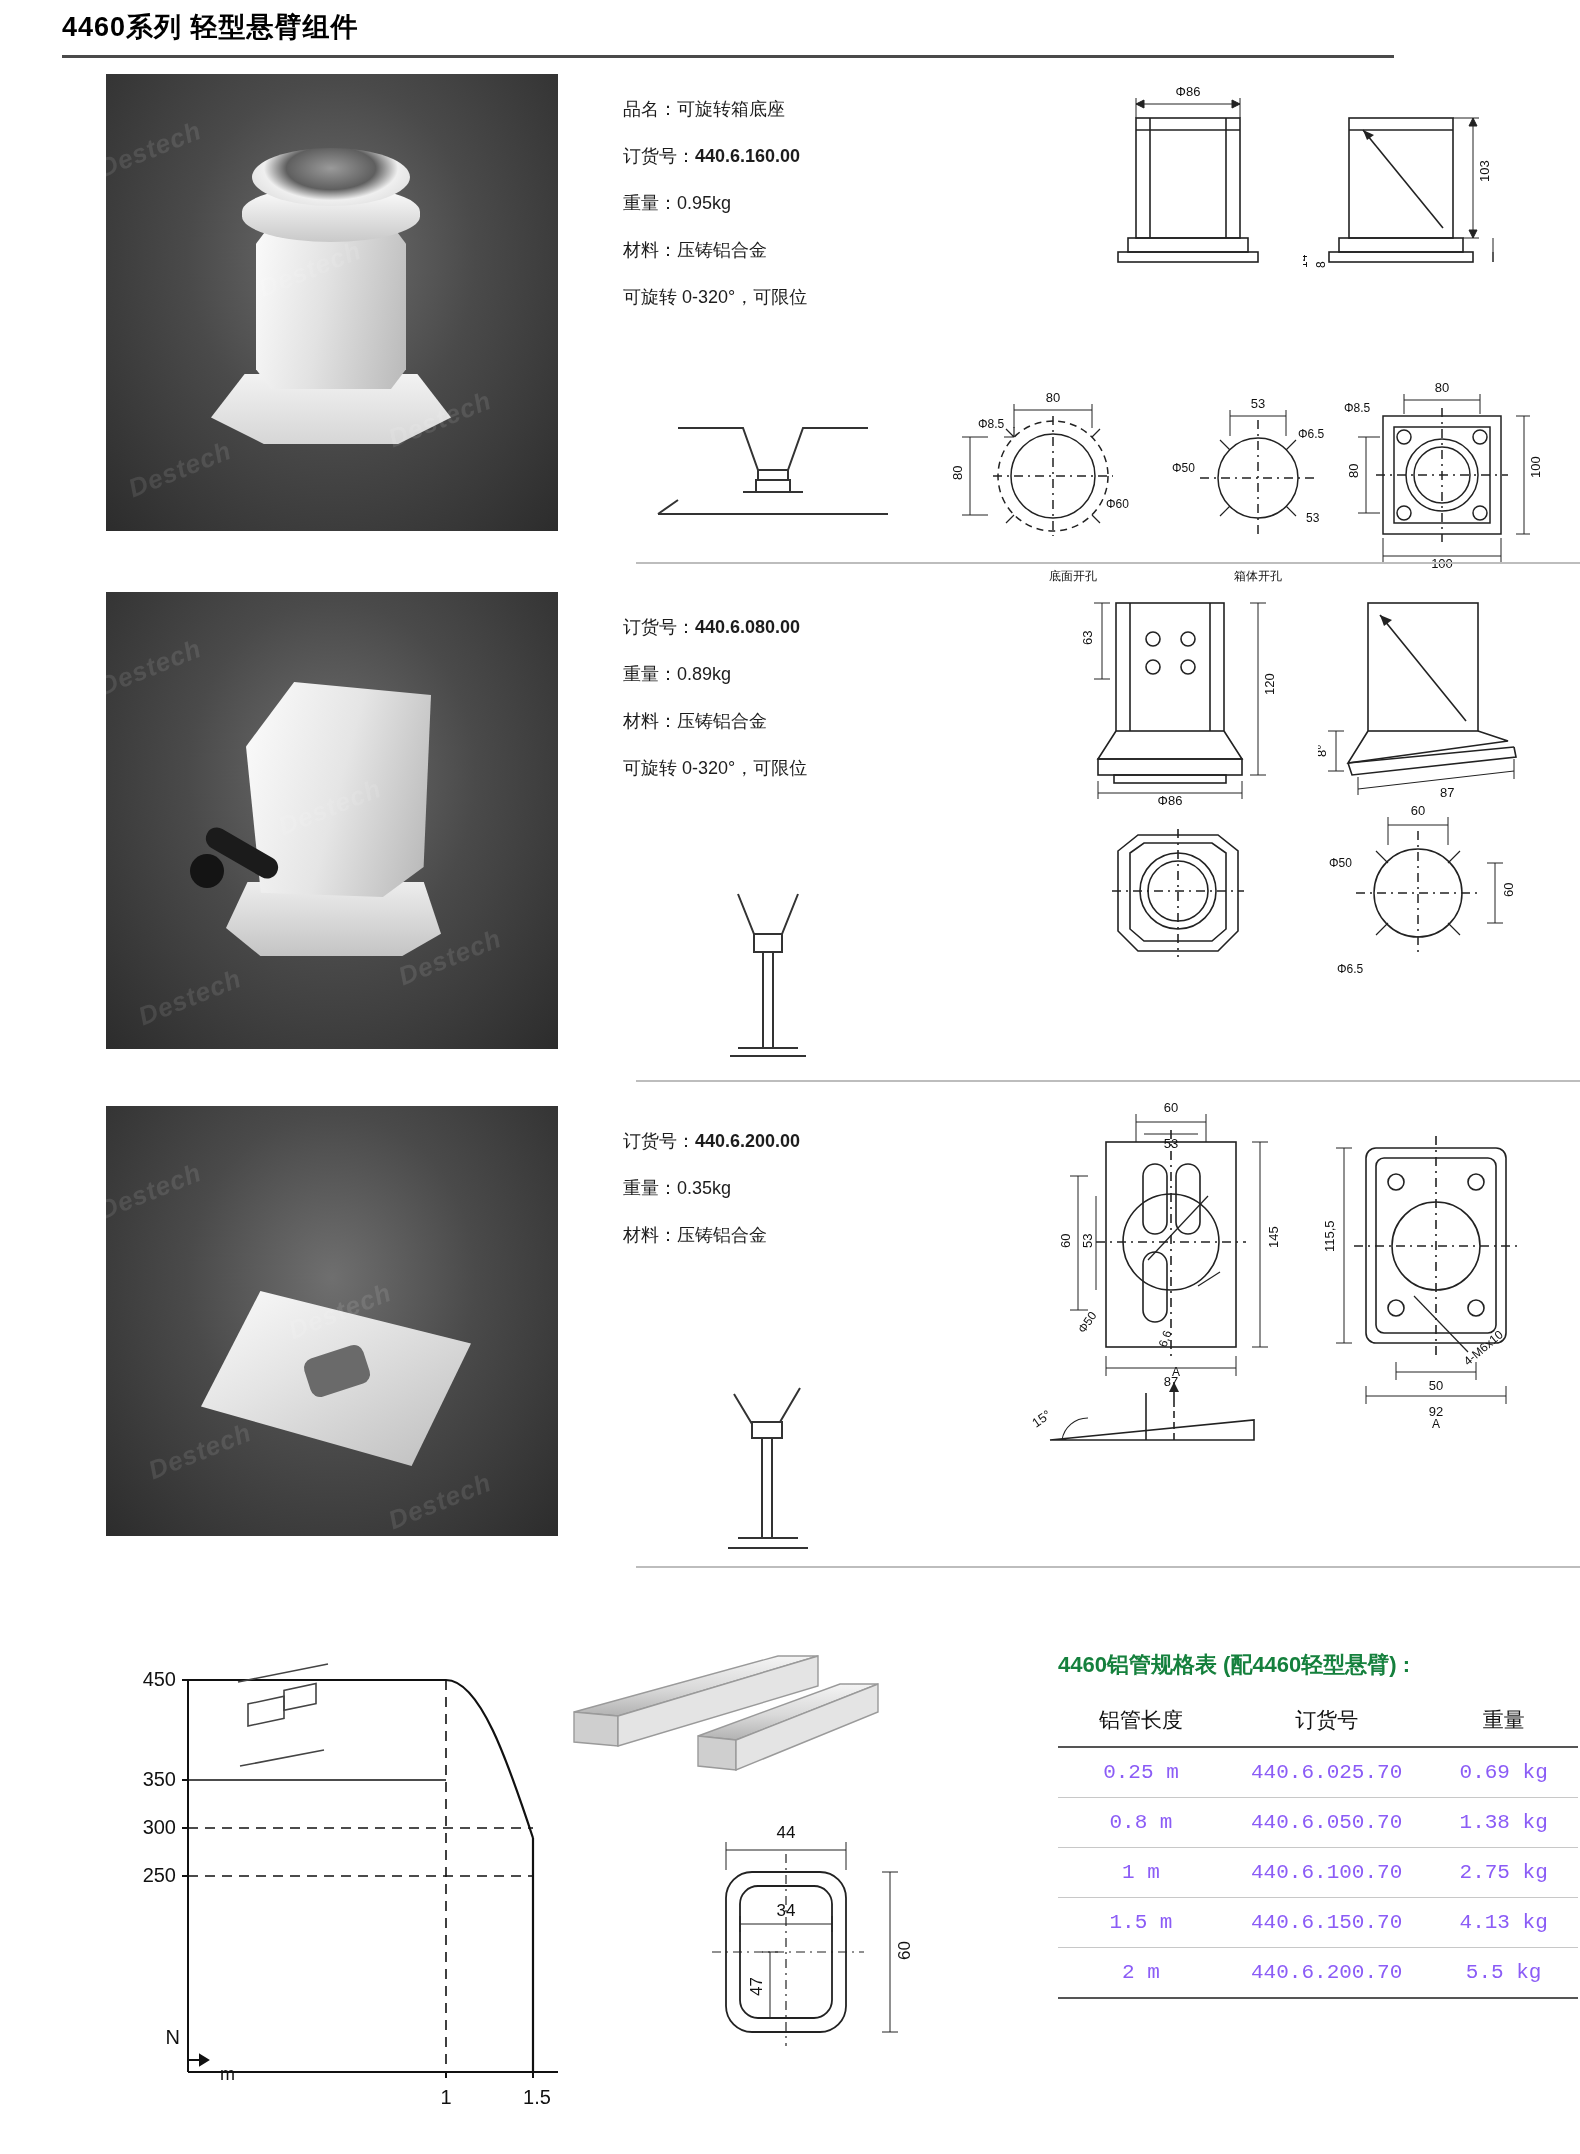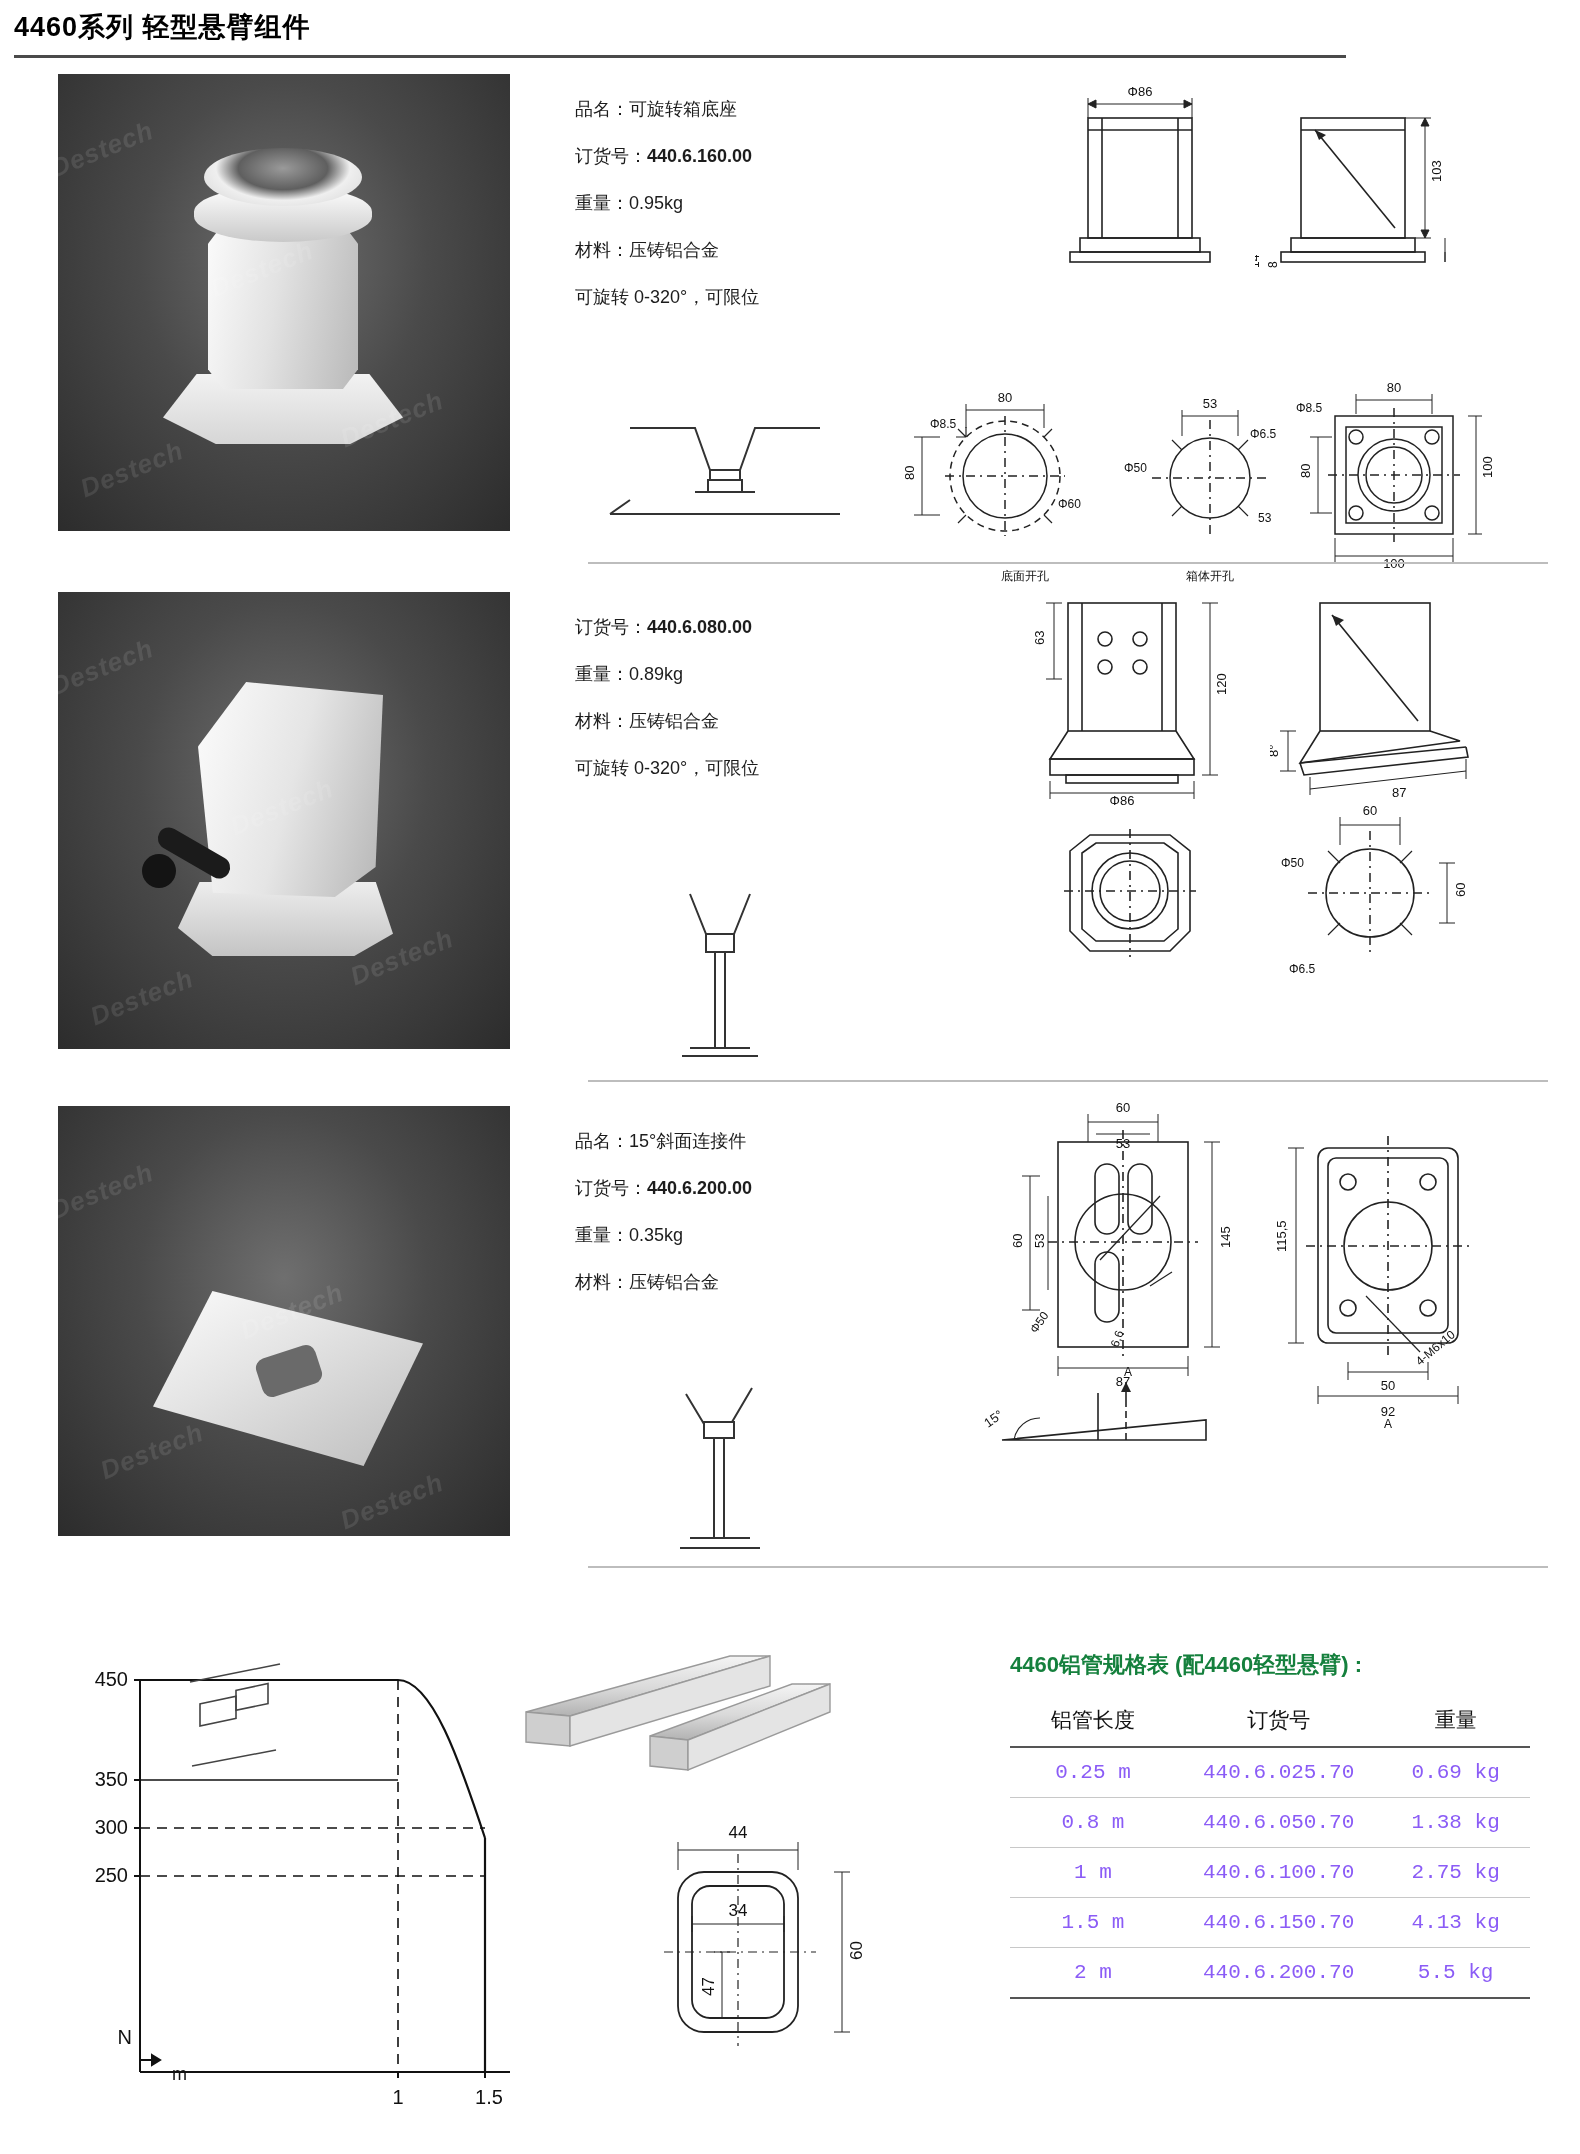--- a/index.html
+++ b/index.html
@@ -14,20 +14,21 @@
     color: #1a1a1a;
     position: relative;
     overflow: hidden;
   }
   .page {
     position: relative;
     width: 1360px;
     height: 2154px;
     box-sizing: border-box;
     padding: 18px;
+    margin-left: 48px;
   }
 
   
   .page-header {
     position: absolute;
     top: 10px;
     left: 14px;
     right: 14px;
     height: 50px;
   }
@@ -506,23 +507,20 @@
     <div class="photo">
       <div class="obj o3-plate"></div>
       <div class="obj o3-hole"></div>
       <div class="wm" style="left:-10px; top:70px;">Destech</div>
       <div class="wm" style="left:180px; top:190px;">Destech</div>
       <div class="wm" style="left:40px; top:330px;">Destech</div>
       <div class="wm" style="left:280px; top:380px;">Destech</div>
     </div>
 
     <div class="spec">
-      <div class="line">
-        <span>品名：</span><span>15°斜面连接件</span>
-      </div>
       <div class="line">
         <span>订货号：</span><b>440.6.200.00</b>
       </div>
       <div class="line">
         <span>重量：</span><span>0.35kg</span>
       </div>
       <div class="line">
         <span>材料：</span><span>压铸铝合金</span>
       </div>
     </div>

